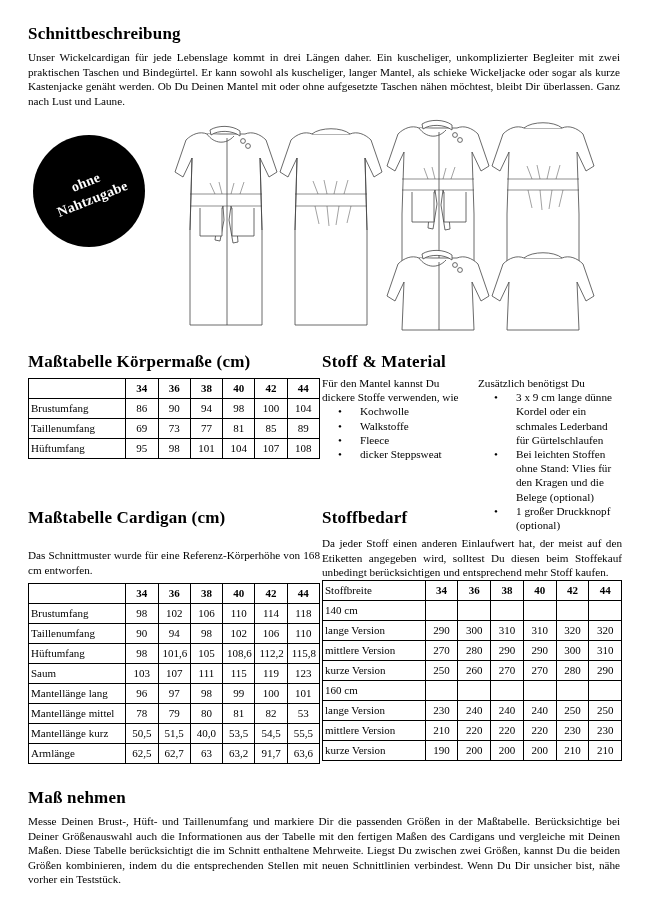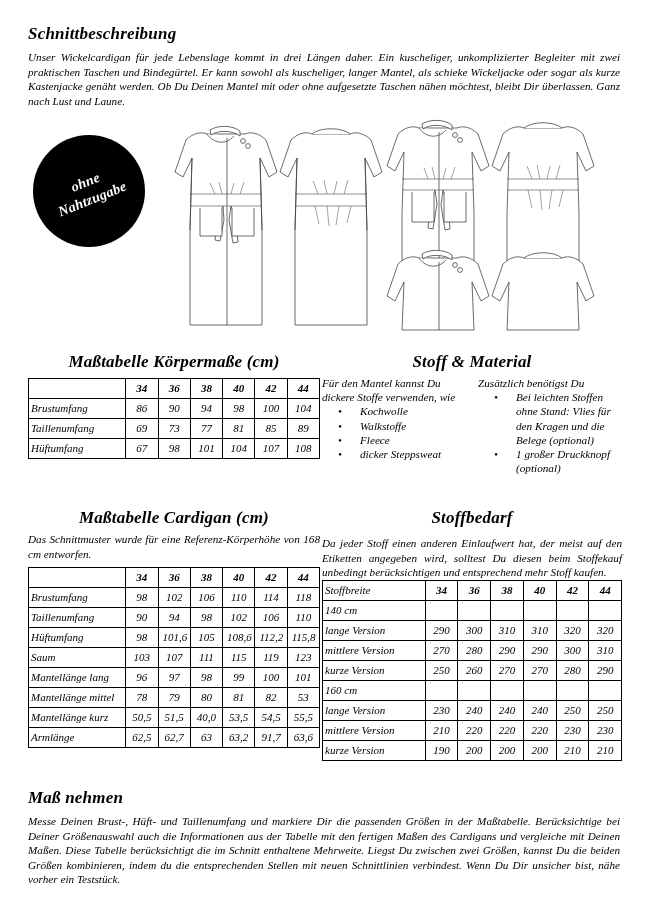--- a/index.html
+++ b/index.html
@@ -14,37 +14,35 @@
     position: relative;
     font-family: "Liberation Serif", "DejaVu Serif", serif;
     color: #000000;
     overflow: hidden;
   }
   .page {
     position: relative;
     width: 645px;
     height: 913px;
     box-sizing: border-box;
-    font-style: italic;
   }
 
   
   h1.section-title {
     font-family: "Liberation Serif", "DejaVu Serif", serif;
     font-weight: bold;
     font-size: 17px;
     margin: 0;
     padding: 0;
     letter-spacing: 0.2px;
   }
   .title-left {
     padding-left: 55px;
   }
   .title-center {
-    text-align: center;
   }
 
   
   p.body-text {
     margin: 0;
     padding: 0;
     font-size: 11.2px;
     line-height: 14.6px;
     text-align: justify;
   }
@@ -300,21 +298,21 @@
             <td class="rowlabel">Taillenumfang</td>
             <td>69</td>
             <td>73</td>
             <td>77</td>
             <td>81</td>
             <td>85</td>
             <td>89</td>
           </tr>
           <tr>
             <td class="rowlabel">Hüftumfang</td>
-            <td>67</td>
+            <td>95</td>
             <td>98</td>
             <td>101</td>
             <td>104</td>
             <td>107</td>
             <td>108</td>
           </tr>
         </tbody>
       </table>
     </div>
 
@@ -326,34 +324,35 @@
           <ul class="bullets">
             <li>Kochwolle</li>
             <li>Walkstoffe</li>
             <li>Fleece</li>
             <li>dicker Steppsweat</li>
           </ul>
         </div>
         <div class="mat-col">
           <p class="lead">Zusätzlich benötigst Du</p>
           <ul class="bullets tight">
+            <li>3 x 9 cm lange dünne Kordel oder ein schmales Lederband für Gürtelschlaufen</li>
             <li>Bei leichten Stoffen ohne Stand: Vlies für den Kragen und die Belege (optional)</li>
             <li>1 großer Druckknopf (optional)</li>
           </ul>
         </div>
       </div>
     </div>
 
   </div>
 
   <div class="band" style="top:508px;">
 
     <div class="col-left">
       <h1 class="section-title title-center">Maßtabelle Cardigan (cm)</h1>
-      <p class="body-text" style="margin-top:4px;">Das Schnittmuster wurde für eine Referenz-Körperhöhe von 168 cm entworfen.</p>
+      <p class="body-text" style="margin-top:20px;">Das Schnittmuster wurde für eine Referenz-Körperhöhe von 168 cm entworfen.</p>
       <table class="measure tbl-cardigan">
         <thead>
           <tr>
             <th class="rowlabel" style="width:31%"></th>
             <th class="size-head">34</th>
             <th class="size-head">36</th>
             <th class="size-head">38</th>
             <th class="size-head">40</th>
             <th class="size-head">42</th>
             <th class="size-head">44</th>

